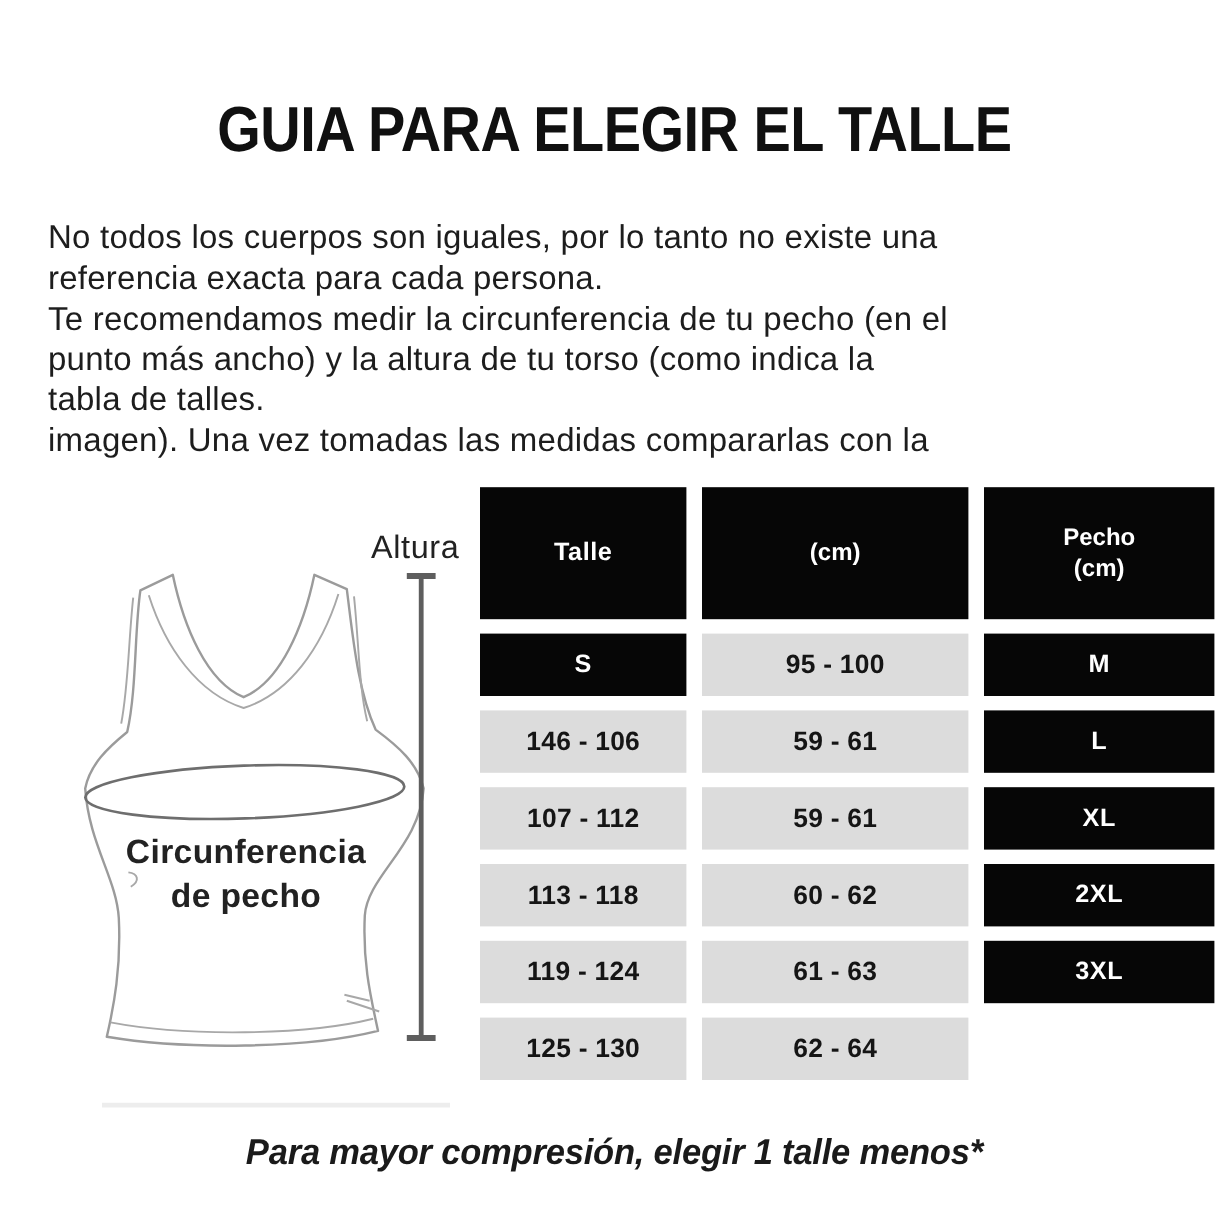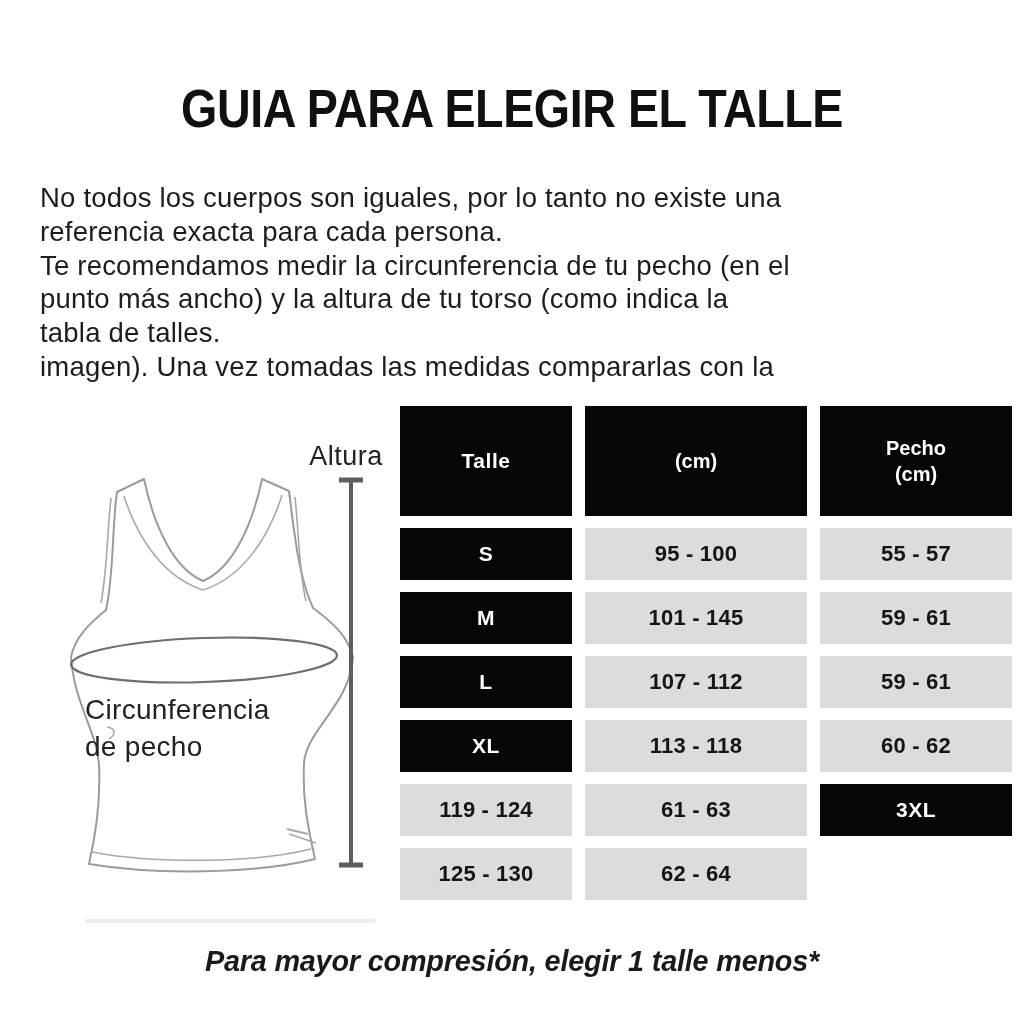--- a/index.html
+++ b/index.html
@@ -16,22 +16,22 @@
     position:absolute;left:40px;top:181px;width:950px;
     font-size:27.5px;line-height:33.8px;color:#1d1d1d;letter-spacing:0.2px;
   }
   
   .diagram{position:absolute;left:0;top:420px;width:340px;height:520px;margin-left:40px;}
   .altura-label{
     position:absolute;left:256px;top:21px;width:100px;text-align:center;
     font-size:27px;color:#222222;letter-spacing:0.5px;
   }
   .chest-label{
-    position:absolute;left:45px;top:271px;width:240px;
-    font-size:28px;line-height:37px;color:#222222;letter-spacing:0.3px;
+    position:absolute;left:45px;top:271px;width:240px;text-align:center;
+    font-size:28px;line-height:37px;color:#222222;letter-spacing:0.3px;font-weight:bold;
   }
   .diagram svg{position:absolute;left:20px;top:40px;}
   
   .size-table{
     position:absolute;left:400px;top:406px;width:612px;
     display:grid;grid-template-columns:172px 222px 192px;
     grid-template-rows:110px repeat(6,52px);
     column-gap:13px;row-gap:12px;
   }
   .cell{
@@ -119,34 +119,34 @@
   </div>
   <div class="cell dark header">
     <div>
       <div>Pecho</div>
       <div>(cm)</div>
     </div>
   </div>
 
   <div class="cell dark size-name">S</div>
   <div class="cell light">95 - 100</div>
-  <div class="cell light">55 - 57</div>
 
   <div class="cell dark size-name">M</div>
-  <div class="cell light">101 - 145</div>
+  <div class="cell light">146 - 106</div>
   <div class="cell light">59 - 61</div>
 
   <div class="cell dark size-name">L</div>
   <div class="cell light">107 - 112</div>
   <div class="cell light">59 - 61</div>
 
   <div class="cell dark size-name">XL</div>
   <div class="cell light">113 - 118</div>
   <div class="cell light">60 - 62</div>
 
+  <div class="cell dark size-name">2XL</div>
   <div class="cell light">119 - 124</div>
   <div class="cell light">61 - 63</div>
 
   <div class="cell dark size-name">3XL</div>
   <div class="cell light">125 - 130</div>
   <div class="cell light">62 - 64</div>
 </div>
 
 <div class="footer-note">Para mayor compresión, elegir 1 talle menos*</div>
 

